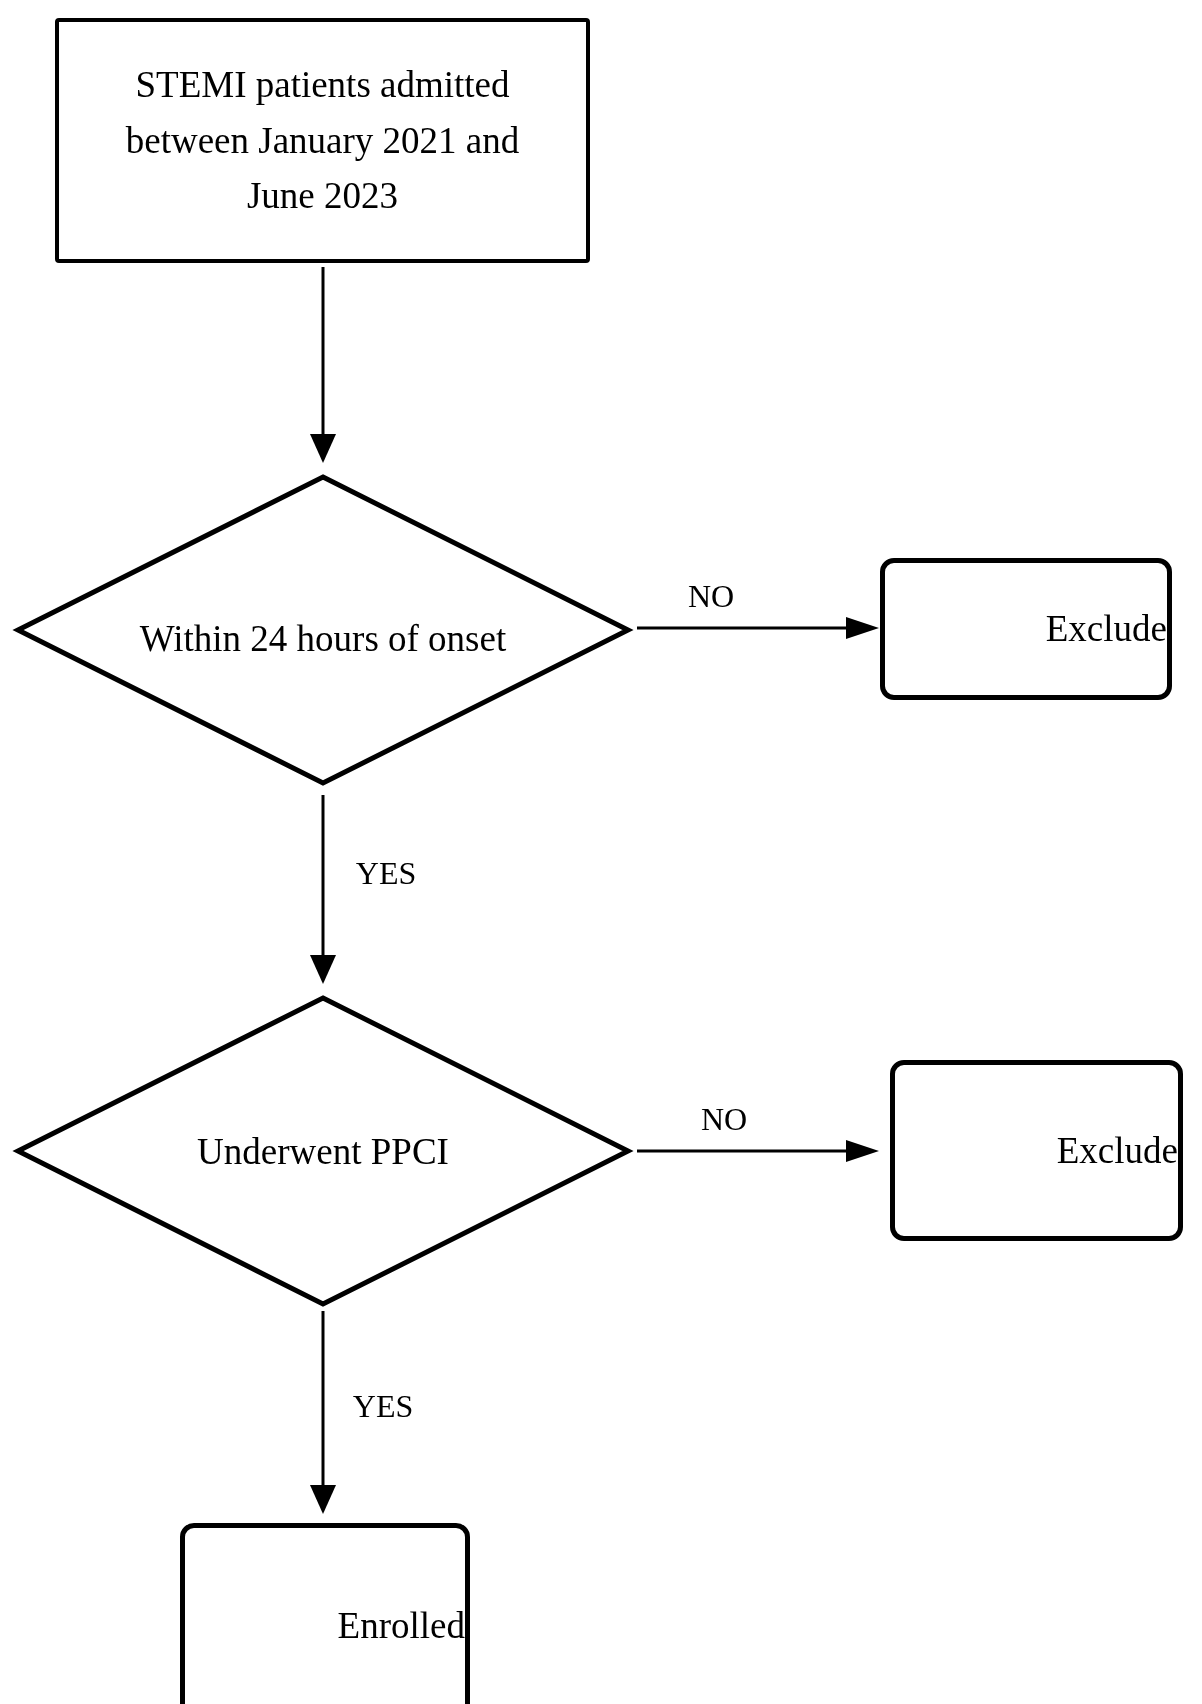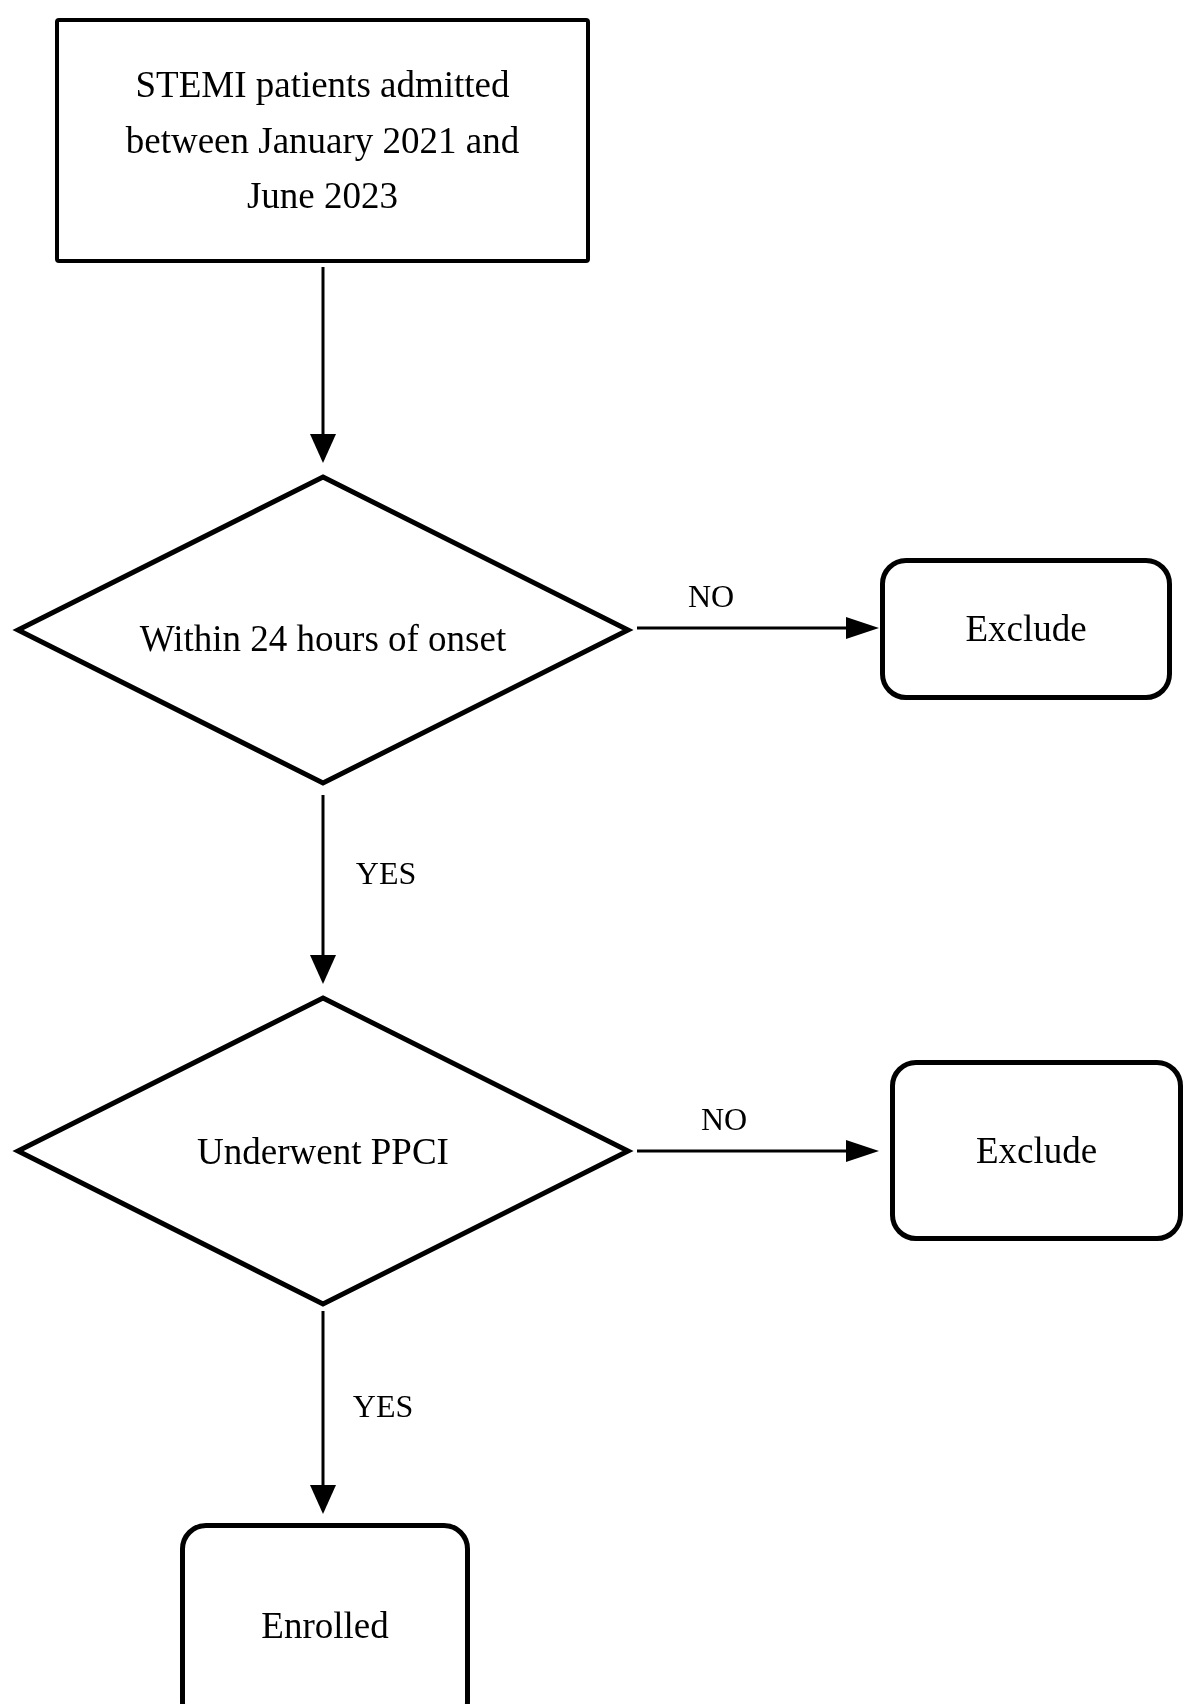--- a/index.html
+++ b/index.html
@@ -32,21 +32,22 @@
     display: flex;
     flex-direction: column;
     align-items: center;
     justify-content: center;
     text-align: center;
     font-size: 37px;
     line-height: 1.5;
   }
   .node.terminal {
     border-width: 5px;
-    border-radius: 26px;
+    border-radius: 14px;
+    align-items: flex-end;
   }
   .start-node {
     left: 55px;
     top: 18px;
     width: 535px;
     height: 245px;
   }
   .exclude-node-1 {
     left: 880px;
     top: 558px;

